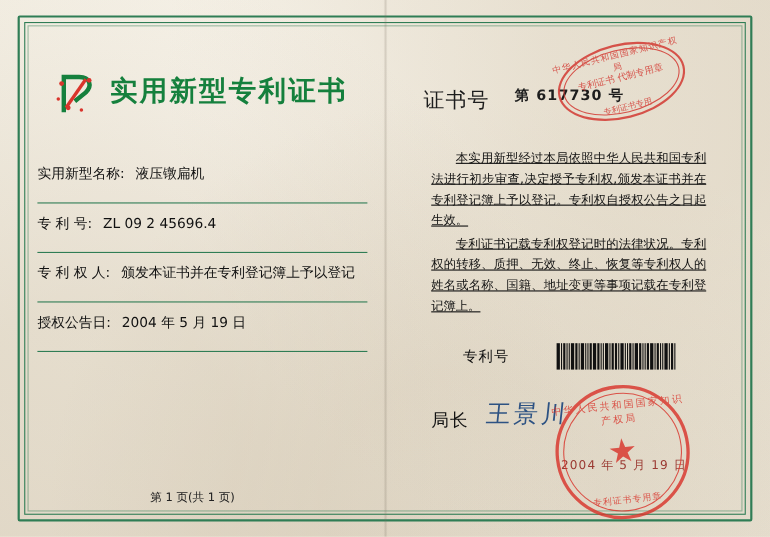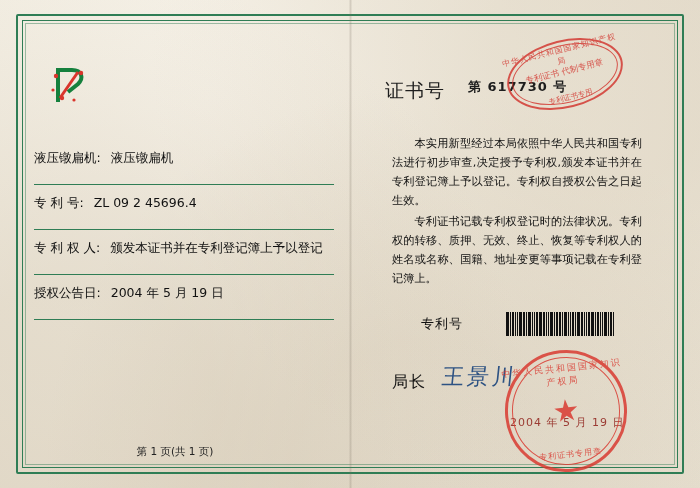--- a/index.html
+++ b/index.html
@@ -106,20 +106,21 @@
     white-space:nowrap;
   }
   .field .k{color:#111;}
   .field .v{margin-left:6px;color:#111;}
 
   
   .body-text{
     position:absolute;left:392px;top:134px;width:250px;
     font-size:11.2px;line-height:19px;color:#111;
     text-align:justify;
+    text-decoration:underline;
   }
   .body-text p{margin:0 0 2px 0;text-indent:2em;}
 
   
   .patent-no-label{
     position:absolute;left:421px;top:315px;
     font-size:13px;color:#111;letter-spacing:1px;
   }
   .barcode{
     position:absolute;left:506px;top:312px;width:128px;height:24px;
@@ -195,36 +196,37 @@
         <path d="M10 40 L10 8 L24 8 C34 8 36 16 30 22 L20 30" fill="none" stroke="#15803d" stroke-width="4"></path>
         <path d="M12 36 L30 10" stroke="#d9352c" stroke-width="3" fill="none"></path>
         <circle cx="8" cy="14" r="2.2" fill="#d9352c"></circle>
         <circle cx="14" cy="36" r="2.2" fill="#d9352c"></circle>
         <circle cx="33" cy="11" r="2.2" fill="#d9352c"></circle>
         <circle cx="5" cy="28" r="1.6" fill="#d9352c"></circle>
         <circle cx="26" cy="38" r="1.6" fill="#d9352c"></circle>
       </svg>
     </div>
 
+    <div class="title">实用新型专利证书</div>
 
     <div class="cert-no-label">证书号</div>
     <div class="cert-no-value">第 617730 号</div>
 
     <div class="stamp-top">
       <div class="oval"></div>
       <div class="oval2"></div>
       <div class="arc">中华人民共和国国家知识产权局</div>
       <div class="mid">专利证书
 代制专用章</div>
       <div class="bot">专利证书专用</div>
     </div>
 
     <div class="fields">
       <div class="field">
-        <span class="k">液压镦扁机:</span>
+        <span class="k">实用新型名称:</span>
         <span class="v">液压镦扁机</span>
       </div>
       <div class="field">
         <span class="k">专 利 号:</span>
         <span class="v">ZL 09 2 45696.4</span>
       </div>
       <div class="field">
         <span class="k">专 利 权 人:</span>
         <span class="v">颁发本证书并在专利登记簿上予以登记</span>
       </div>

